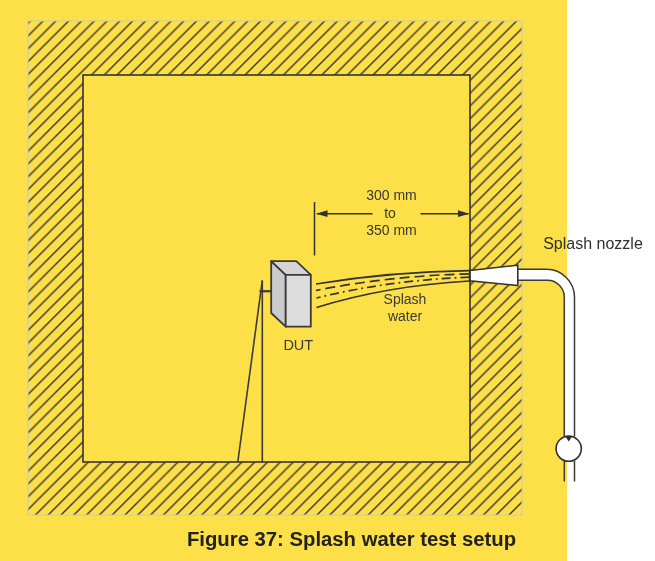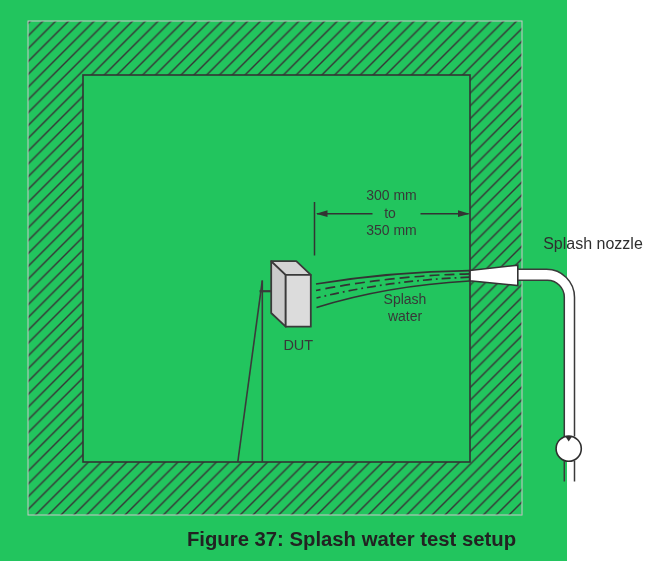--- a/index.html
+++ b/index.html
@@ -4,21 +4,21 @@
 <style>
   html, body {
     margin: 0;
     padding: 0;
     background: #ffffff;
   }
   .figure-canvas {
     position: relative;
     width: 567px;
     height: 561px;
-    background: #22c55e;
+    background: #fde047;
     font-family: "Liberation Sans", sans-serif;
   }
   svg { display: block; }
   text {
     font-family: "Liberation Sans", sans-serif;
     fill: #383838;
   }
   .label-small { font-size: 14px; }
   .label-dut { font-size: 14.5px; }
   .label-nozzle { font-size: 16px; fill: #2f2f2f; }

